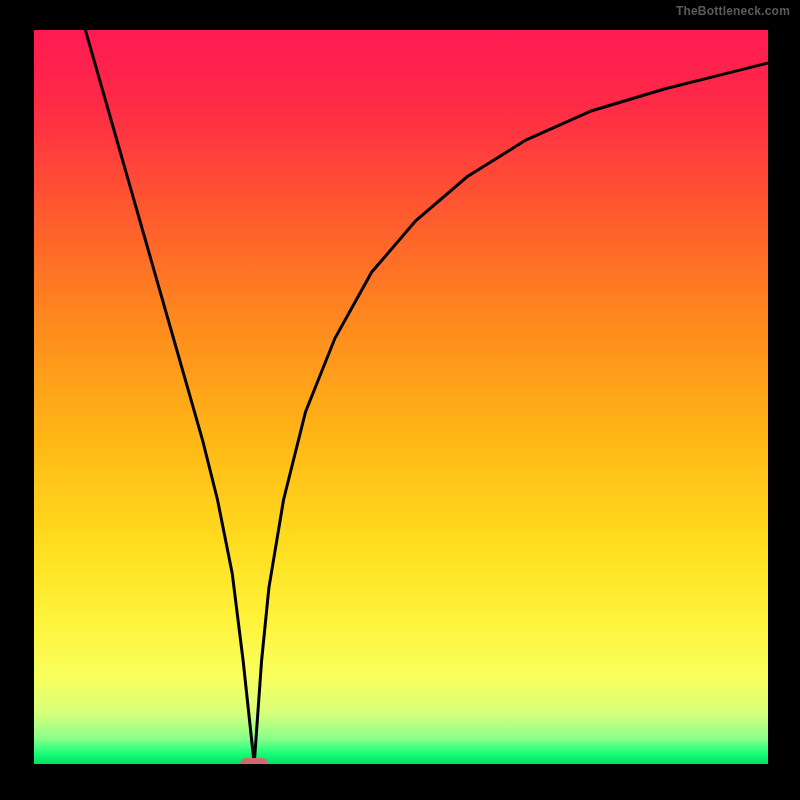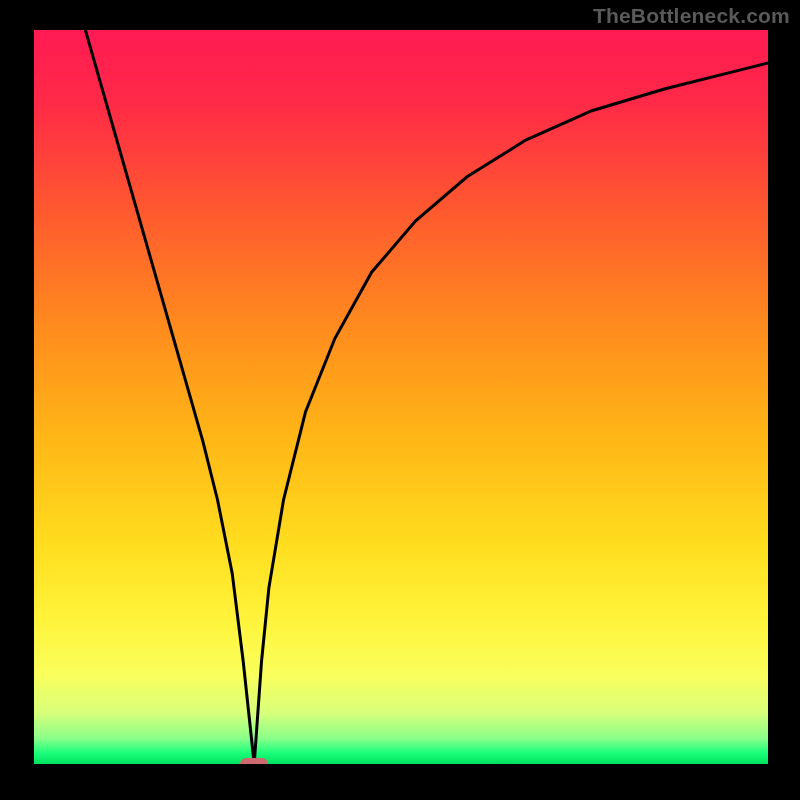--- a/index.html
+++ b/index.html
@@ -8,21 +8,21 @@
     width: 800px;
     height: 800px;
     background: #000;
     position: relative;
   }
   .watermark {
     position: absolute;
     top: 4px;
     right: 10px;
     font-family: Arial, Helvetica, sans-serif;
-    font-size: 21px;
+    font-size: 12px;
     font-weight: bold;
     color: #5a5a5a;
     letter-spacing: 0.2px;
     z-index: 10;
   }
   .plot-area {
     position: absolute;
     left: 34px;
     top: 30px;
     width: 734px;

